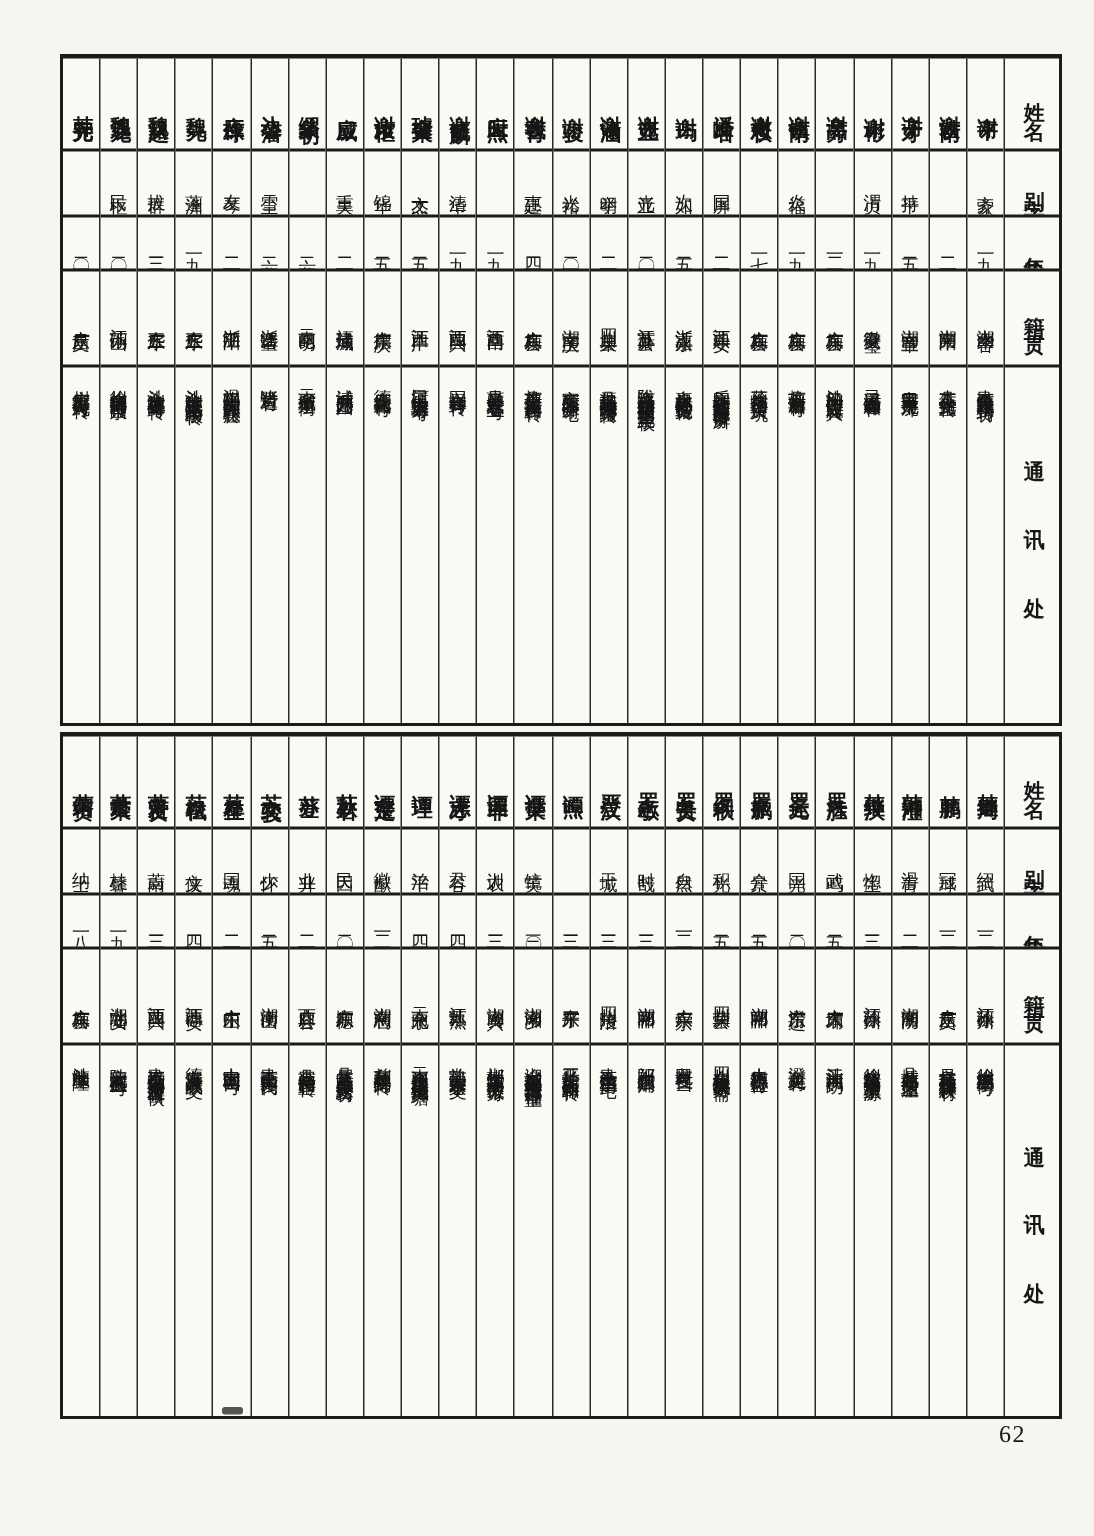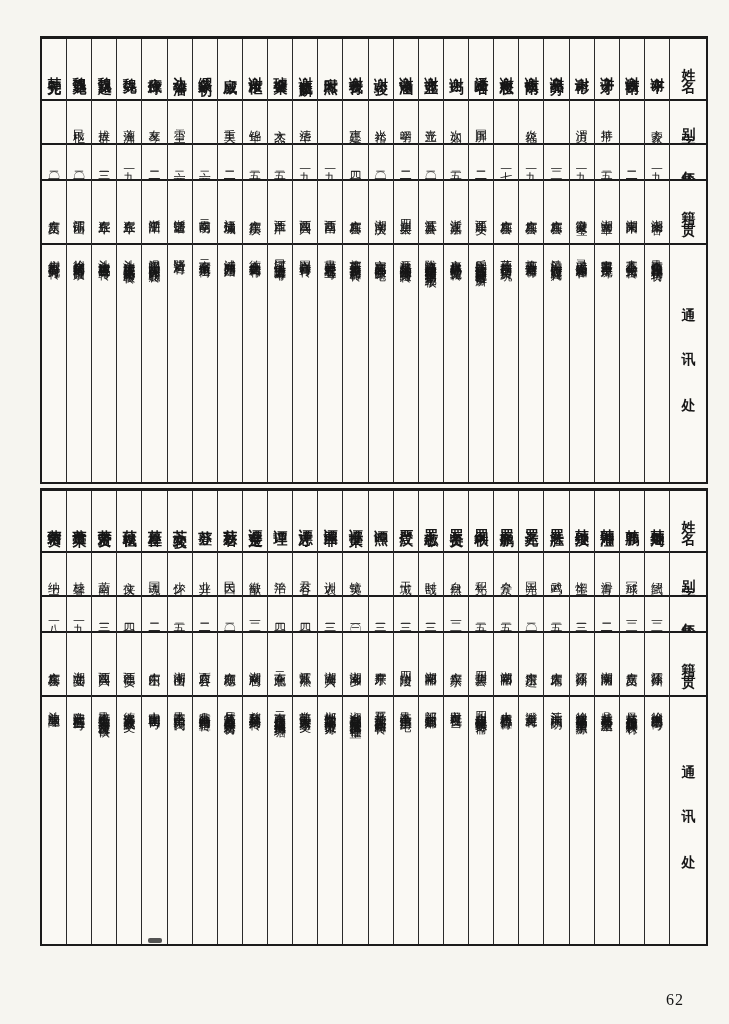--- a/index.html
+++ b/index.html
@@ -41,21 +41,21 @@
     flex:1;border-bottom:none;font-size:12px;letter-spacing:1px;
     justify-content:flex-start;padding-top:5px;
   }
   .head-col .cell{font-weight:700;font-size:14px;}
   .h-name{letter-spacing:12px;}
   .h-alias{letter-spacing:6px;}
   .h-age{letter-spacing:2px;font-size:13px;}
   .h-origin{letter-spacing:12px;}
   .h-address{letter-spacing:46px;padding-top:0;justify-content:center;}
   .page-number{
-    position:absolute;left:666px;top:991px;
+    position:absolute;left:666px;top:948px;
     font-size:16px;letter-spacing:1px;
     font-family:"Liberation Serif",serif;
     text-align:center;
   }
   .smudge{
     position:absolute;left:148px;top:938px;width:14px;height:5px;
     background:#2a2a2a;border-radius:2px;opacity:.8;
   }
 </style>
 </head>

